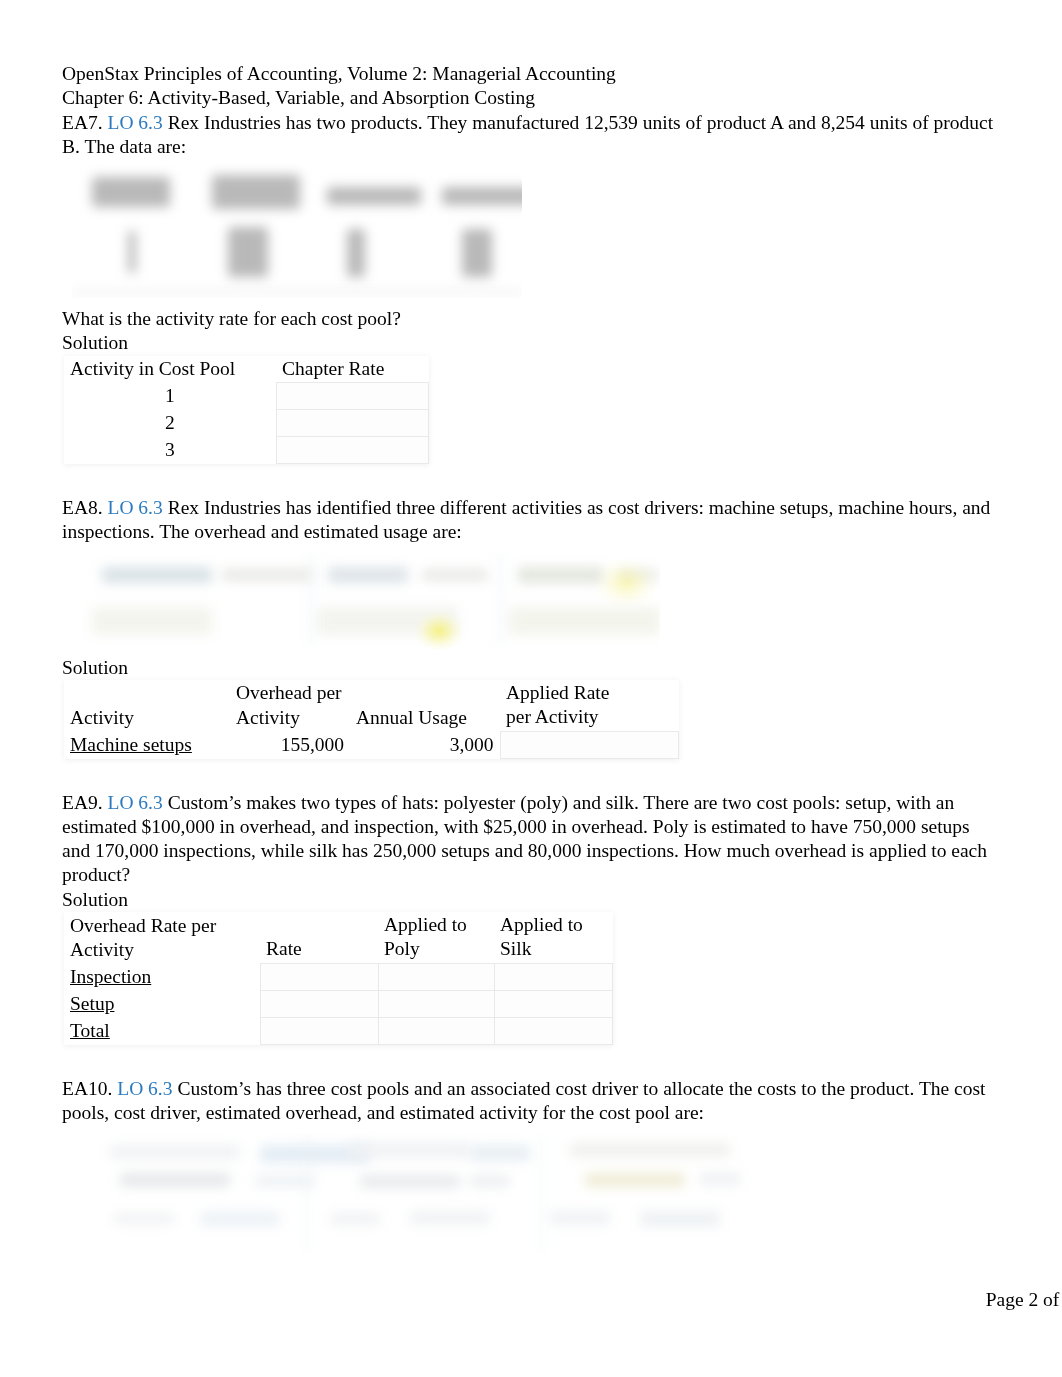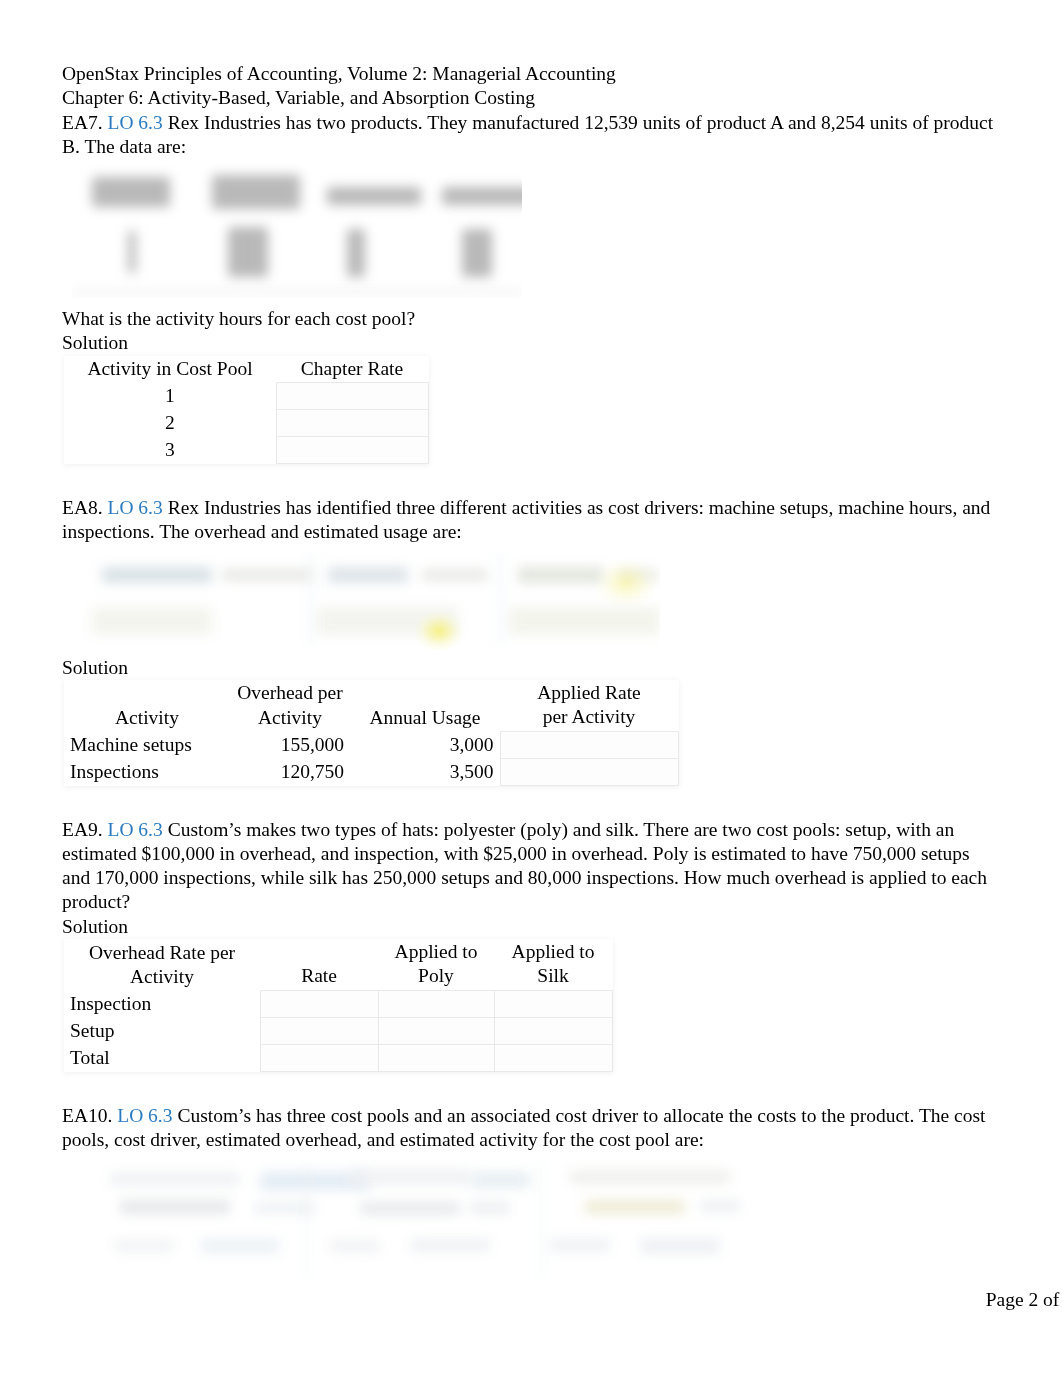--- a/index.html
+++ b/index.html
@@ -65,30 +65,30 @@
     font-size: 19.5px;
     line-height: 24.3px;
     table-layout: fixed;
   }
   table.soln td, table.soln th {
     padding: 1px 6px;
     font-weight: normal;
     vertical-align: bottom;
     white-space: pre-wrap;
   }
-  table.soln th { text-align: center; }
+  table.soln th { text-align: left; }
   .cell-empty {
     border: 1px solid #e9e9e9;
     height: 24px;
     background: #fdfdfd;
   }
   .cell-plain { border: none; }
   .ctr { text-align: center; }
   .rgt { text-align: right; }
-  .lft { text-align: left; }
+  .lft { text-align: left; text-decoration: underline; }
 
   .shadowbox {
     box-shadow: 0 1px 6px rgba(0,0,0,0.07);
     background: #ffffff;
     display: inline-block;
   }
 
   .highlight-blob {
     position: absolute;
     width: 46px;
@@ -129,21 +129,21 @@
       <div class="blk" style="left:370px; top:24px; width:94px;  height:18px;"></div>
       <div class="blk" style="left:56px;  top:68px; width:8px;   height:42px;"></div>
       <div class="blk" style="left:156px; top:64px; width:40px;  height:50px;"></div>
       <div class="blk" style="left:275px; top:66px; width:18px;  height:48px;"></div>
       <div class="blk" style="left:390px; top:66px; width:30px;  height:48px;"></div>
 
       <div class="blk" style="left:0px;   top:128px;width:450px; height:2px; background:#dddddd;"></div>
     </div>
 
     <div class="gap-sm"></div>
-    <div class="line">What is the activity hours for each cost pool?</div>
+    <div class="line">What is the activity rate for each cost pool?</div>
     <div class="line">Solution</div>
 
     <div class="shadowbox" style="margin-left:2px;">
       <table class="soln">
         <colgroup>
             <col style="width:212px;">
             <col style="width:152px;">
           </colgroup>
         <thead>
           <tr>
@@ -206,26 +206,20 @@
             <th class="cell-plain ctr">Annual Usage</th>
             <th class="cell-plain ctr">Applied Rate
 per Activity</th>
           </tr>
         </thead>
         <tbody>
           <tr>
             <td class="cell-plain lft">Machine setups</td>
             <td class="cell-plain rgt">155,000</td>
             <td class="cell-plain rgt">3,000</td>
-            <td class="cell-empty"></td>
-          </tr>
-          <tr>
-            <td class="cell-plain lft">Inspections</td>
-            <td class="cell-plain rgt">120,750</td>
-            <td class="cell-plain rgt">3,500</td>
             <td class="cell-empty"></td>
           </tr>
         </tbody>
       </table>
     </div>
 
     <div class="gap-lg"></div>
 
     
     <p class="para"><span>EA9.</span> <span class="lo">LO 6.3</span> <span>Custom’s makes two types of hats: polyester (poly) and silk. There are two cost pools: setup, with an estimated $100,000 in overhead, and inspection, with $25,000 in overhead. Poly is estimated to have 750,000 setups and 170,000 inspections, while silk has 250,000 setups and 80,000 inspections. How much overhead is applied to each product?</span></p>

